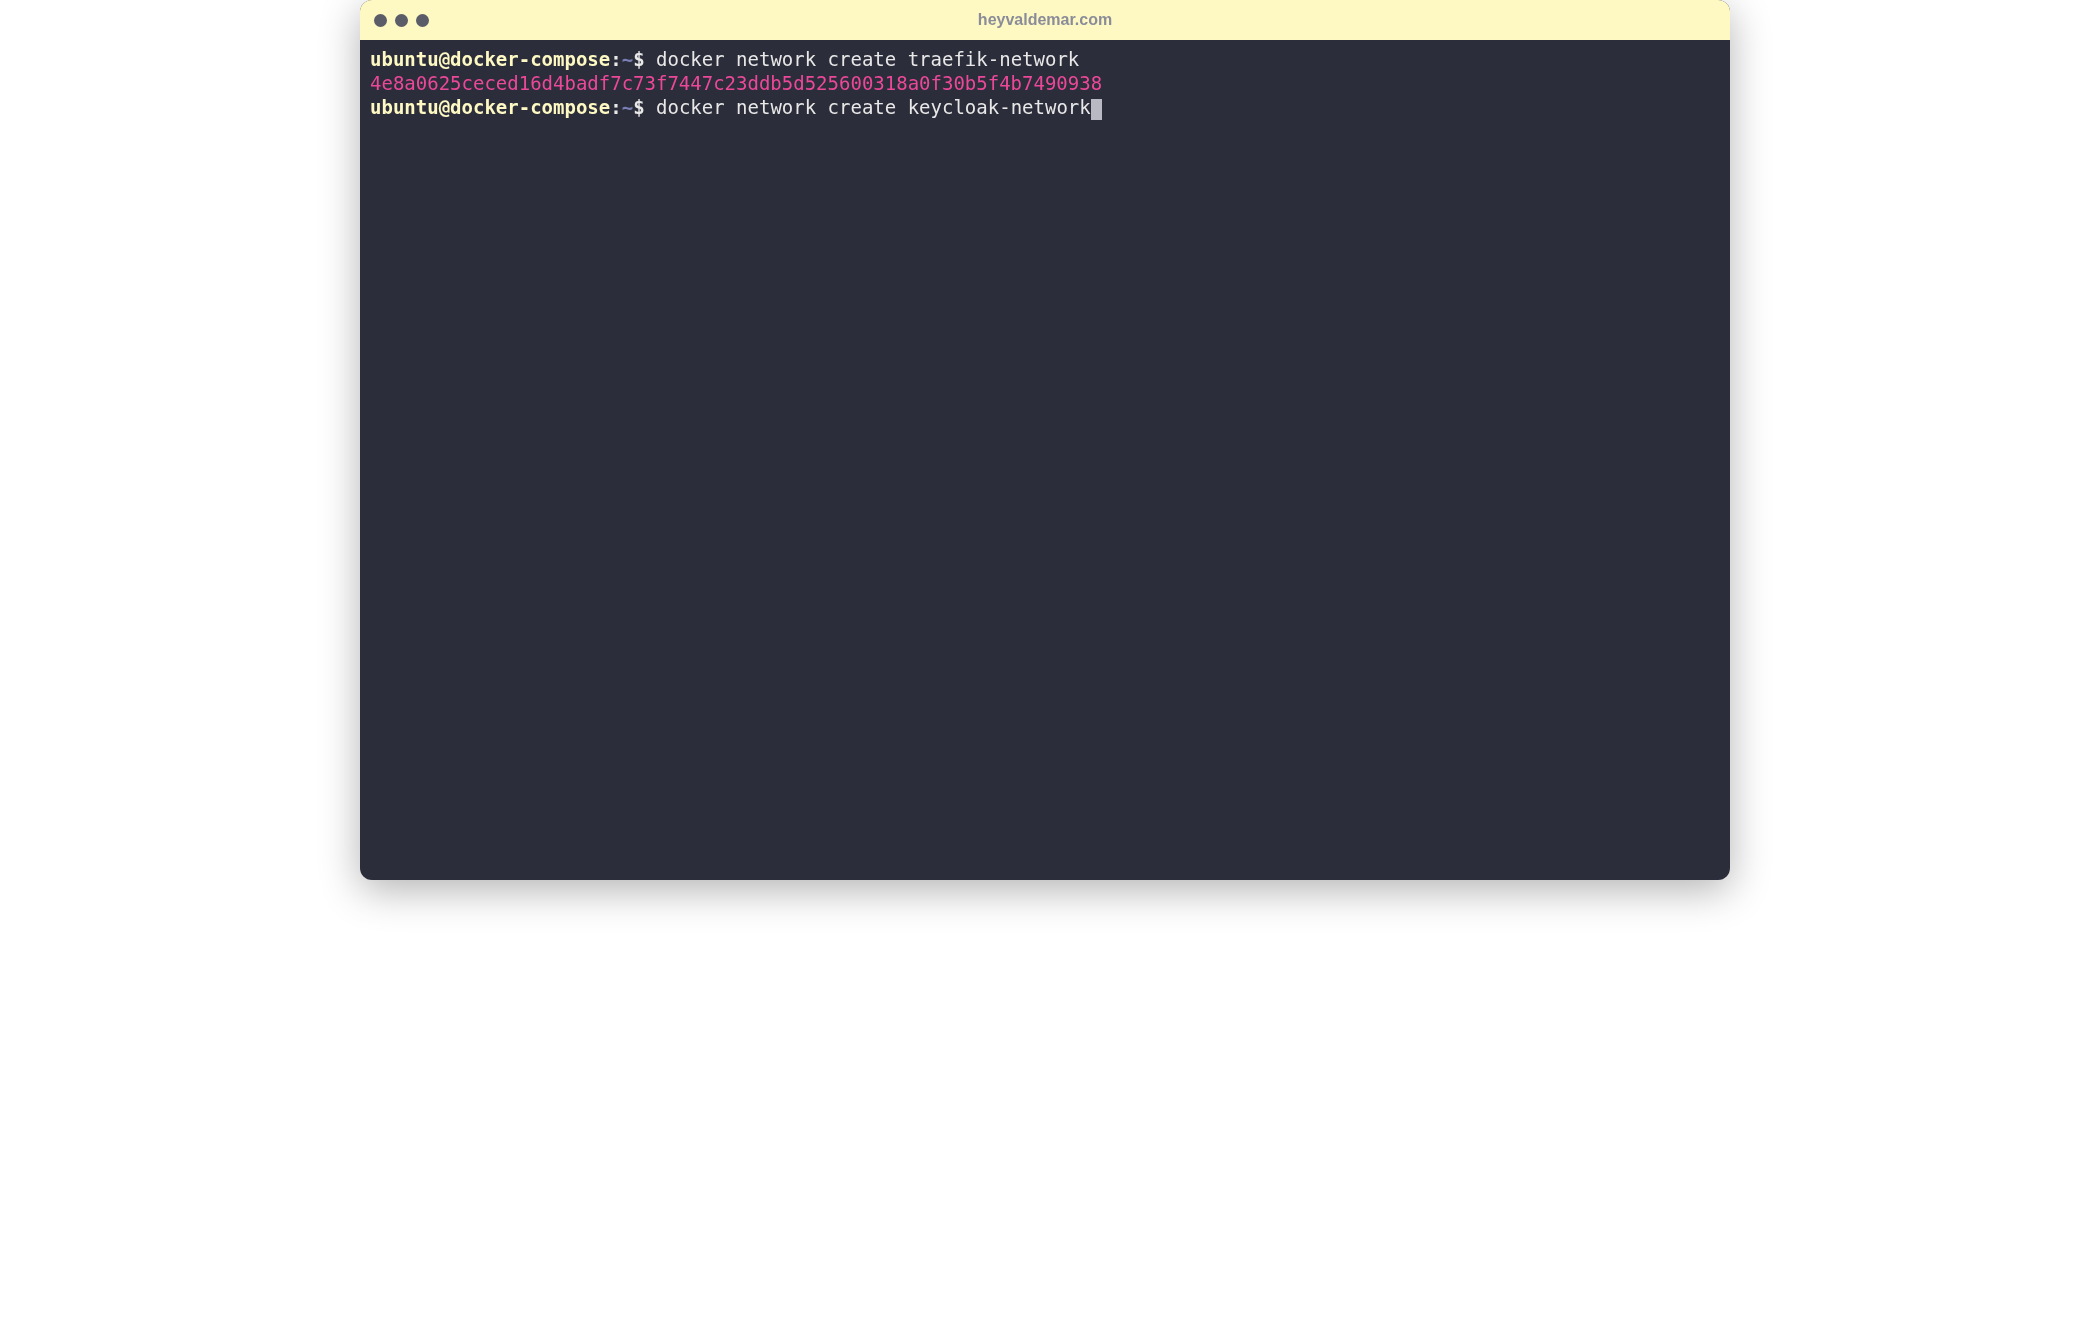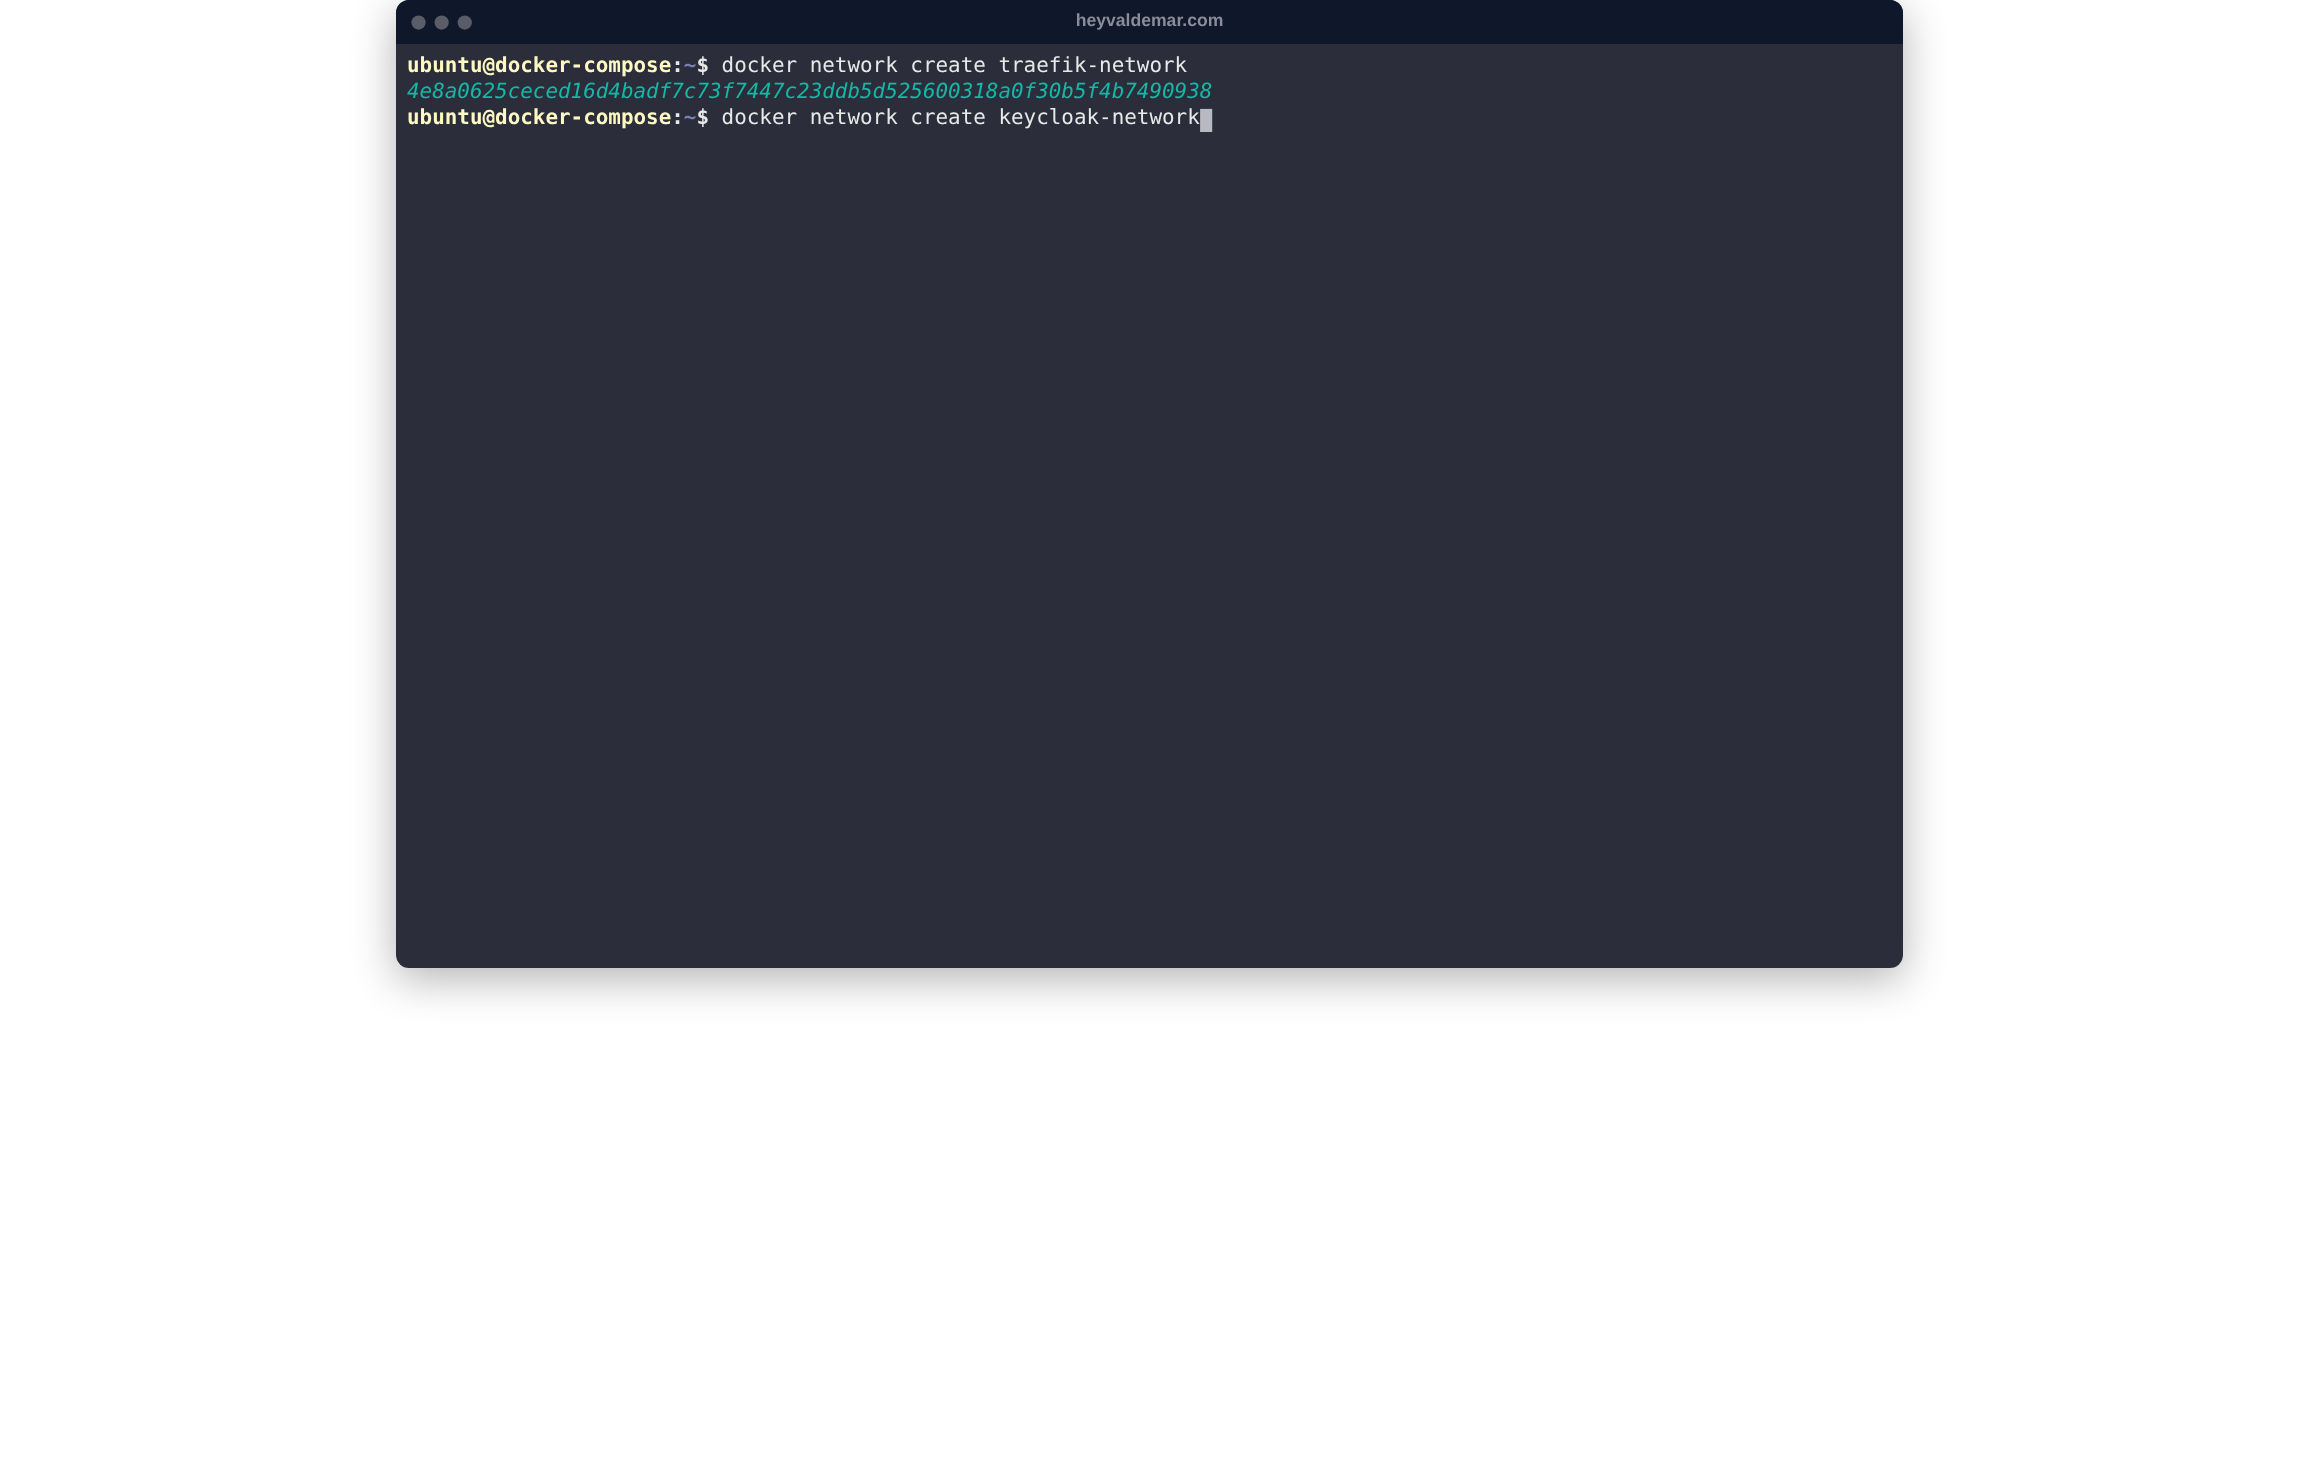--- a/index.html
+++ b/index.html
@@ -21,21 +21,21 @@
       height: 880px;
       background: #2b2d3a;
       border-radius: 12px;
       overflow: hidden;
       box-shadow: 0 10px 40px rgba(0,0,0,0.3);
       display: flex;
       flex-direction: column;
     }
     .titlebar {
       height: 40px;
-      background: #0f172a;
+      background: #fef9c3;
       display: flex;
       align-items: center;
       position: relative;
       padding: 0 14px;
     }
     .window-controls {
       display: flex;
       gap: 8px;
       align-items: center;
     }
@@ -80,22 +80,21 @@
     }
     .prompt-dollar {
       color: #e8e8e8;
       font-weight: bold;
     }
     .cmd-text {
       color: #e8e8e8;
       text-align: right;
     }
     .output-text {
-      color: #14b8a6;
-      font-style: italic;
+      color: #ec4899;
     }
     .cursor-block {
       display: inline-block;
       width: 11px;
       height: 21px;
       background: #b8b9c2;
       vertical-align: text-bottom;
       margin-bottom: -2px;
     }
   </style>

